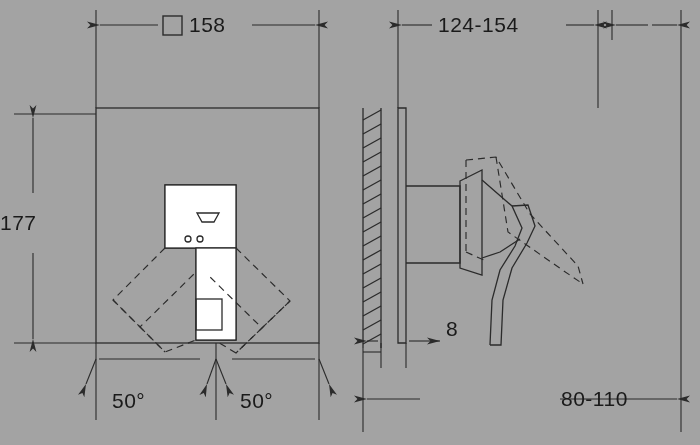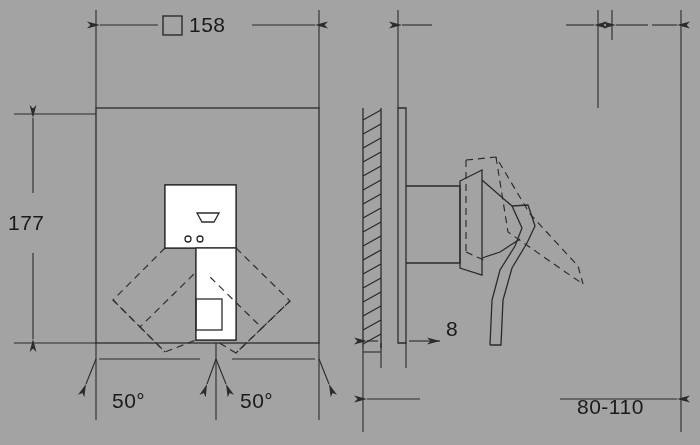--- a/index.html
+++ b/index.html
@@ -159,24 +159,25 @@
       <line x1="367" y1="399" x2="420" y2="399" marker-start="url(#arrL)"></line>
       <line x1="560" y1="399" x2="677" y2="399" marker-end="url(#arrR)"></line>
       <line x1="612" y1="10" x2="612" y2="40"></line>
       <line x1="616" y1="25" x2="648" y2="25" marker-start="url(#arrL)"></line>
       <line x1="652" y1="25" x2="677" y2="25" marker-end="url(#arrR)"></line>
     </g>
   </svg>
 
   <div class="lbl" style="left:189px; top:13px;">158</div>
 
-  <div class="lbl" style="left:8px; top:211px;">177</div>
+  <div class="lbl" style="left:0; top:211px;">177</div>
 
   <div class="lbl" style="left:112px; top:389px;">50°</div>
 
   <div class="lbl" style="left:240px; top:389px;">50°</div>
 
+  <div class="lbl" style="left:438px; top:13px;">124-154</div>
 
   <div class="lbl" style="left:446px; top:317px;">8</div>
 
-  <div class="lbl" style="left:577px; top:387px;margin-top:8px;">80-110</div>
+  <div class="lbl" style="left:561px; top:387px;">80-110</div>
 
 </div>
 
 </body></html>

